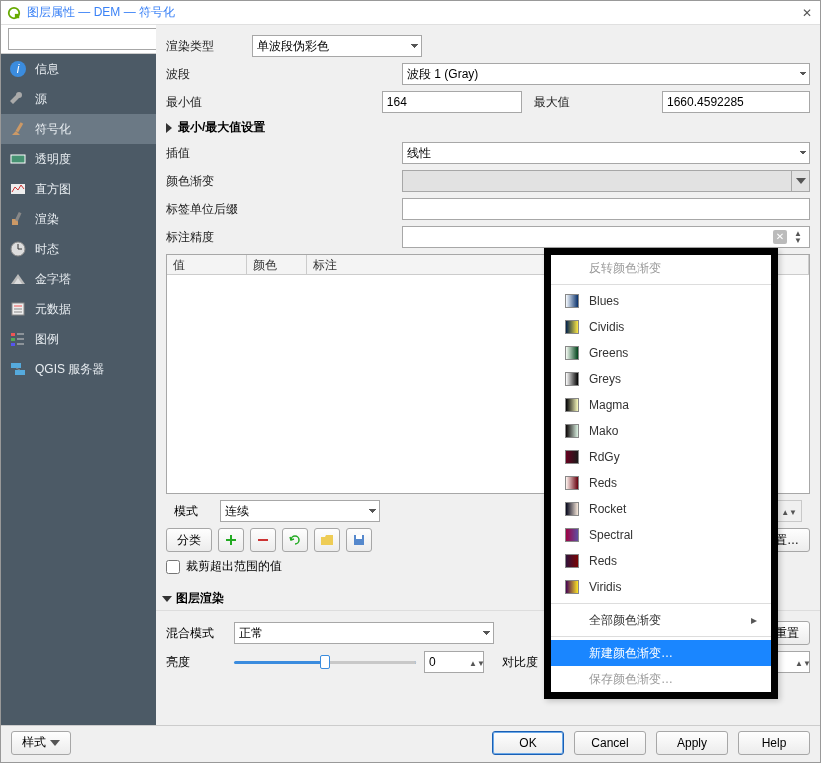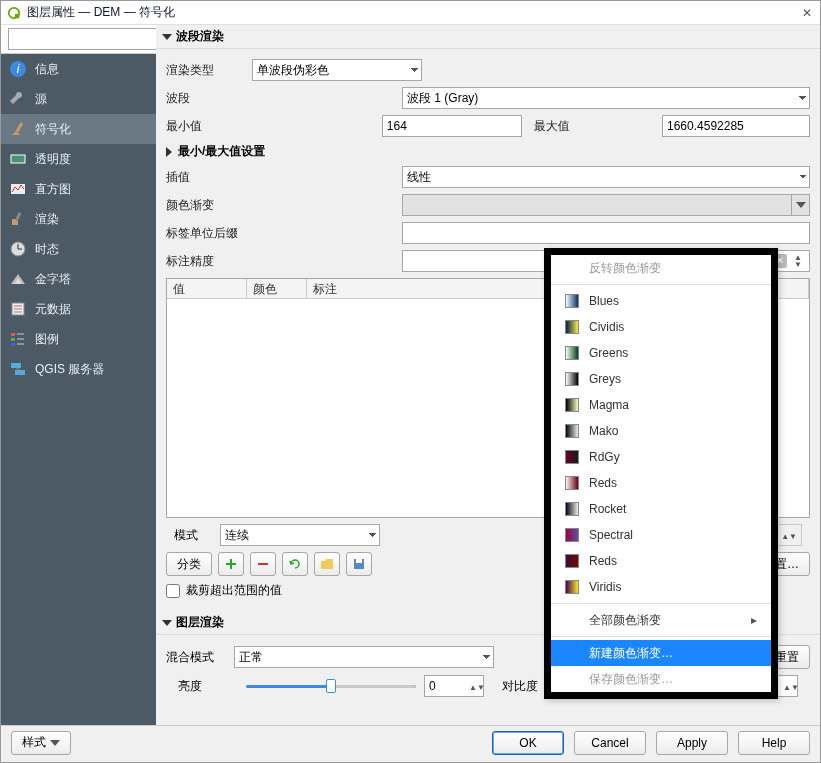--- a/index.html
+++ b/index.html
@@ -1,19 +1,19 @@
 <!DOCTYPE html>
 <html><head>
 <meta charset="utf-8">
 <style>
   *{box-sizing:border-box;margin:0;padding:0;font-family:"Microsoft YaHei",Tahoma,sans-serif;font-size:12px}
   body{background:#f0f0f0;width:821px;height:763px;overflow:hidden;border:1px solid #999}
   .titlebar{height:24px;background:#fff;display:flex;align-items:center;padding:0 6px;border-bottom:1px solid #e0e0e0}
   .titlebar .qgis-logo{width:14px;height:14px;margin-right:6px}
-  .titlebar .title{flex:1;color:#0f172a}
+  .titlebar .title{flex:1;color:#3b82f6}
   .titlebar .close{width:14px;height:14px;color:#555;cursor:pointer;text-align:center;line-height:14px}
   .body{display:flex;height:700px}
   .sidebar{width:155px;background:#4c5a66;color:#e8edf1;display:flex;flex-direction:column}
   .search-row{background:#fff;padding:3px;border-bottom:1px solid #ccc;display:flex;align-items:center;gap:4px}
   .search-row input{flex:1;border:1px solid #bbb;height:20px;padding:0 4px;font-size:12px}
   .search-row .mag{color:#888;width:14px;height:14px}
   .nav-item{display:flex;align-items:center;height:30px;padding:0 8px;cursor:pointer;gap:8px}
   .nav-item.active{background:#6b7985}
   .nav-item .ico{width:18px;height:18px;display:flex;align-items:center;justify-content:center}
   .nav-item span.label{color:#e8edf1}
@@ -59,21 +59,21 @@
   .legend-btn{margin-left:auto}
 
   .checkbox-row{display:flex;align-items:center;gap:6px;margin:4px 0 8px 0}
   .checkbox-row input{width:14px;height:14px}
 
   .layer-render{padding:4px 10px}
   .blend-row{display:flex;align-items:center;gap:8px;margin:6px 0}
   .blend-row .lbl{width:60px}
   .blend-sel{width:260px}
   .reset-btn{margin-left:auto}
-  .slider-row{display:flex;align-items:center;gap:8px;margin:6px 12px}
+  .slider-row{display:flex;align-items:center;gap:8px;margin:6px 0}
   .slider-row .lbl{width:60px}
   .slider{flex:1;height:6px;position:relative}
   .slider .track{position:absolute;left:0;right:0;top:2px;height:3px;background:#3b8cde;border-radius:2px}
   .slider .track.gray{background:#c8c8c8}
   .slider .thumb{position:absolute;top:-4px;width:10px;height:14px;background:#fff;border:1px solid #3b8cde;border-radius:2px}
   .num-box{width:60px;height:22px;border:1px solid #a7a7a7;background:#fff;display:flex;align-items:center;padding:0 4px;justify-content:space-between}
   .num-box .spin{width:10px}
 
   .footer{height:34px;border-top:1px solid #ccc;background:#f0f0f0;display:flex;align-items:center;padding:0 10px;gap:10px}
   .footer .style-btn{display:flex;align-items:center;gap:4px}
@@ -217,24 +217,20 @@
             <rect x="2" y="3" width="10" height="5" fill="#5ad"></rect>
             <rect x="6" y="10" width="10" height="5" fill="#5ad"></rect>
             <line x1="7" y1="8" x2="11" y2="10" stroke="#888"></line>
           </svg>
         </span>
       <span class="label">QGIS 服务器</span>
     </div>
   </div>
 
   <div class="main">
-    <div class="section-head">
-      <span class="tri-d"></span>
-      <span>波段渲染</span>
-    </div>
     <div class="form-area">
       <div class="row">
         <span class="lbl">渲染类型</span>
         <select class="sel-mid"><option>单波段伪彩色</option></select>
       </div>
       <div class="row">
         <span class="lbl-w" style="width:230px">波段</span>
         <select class="sel-wide"><option>波段 1 (Gray)</option></select>
       </div>
       <div class="row minmax-row">

